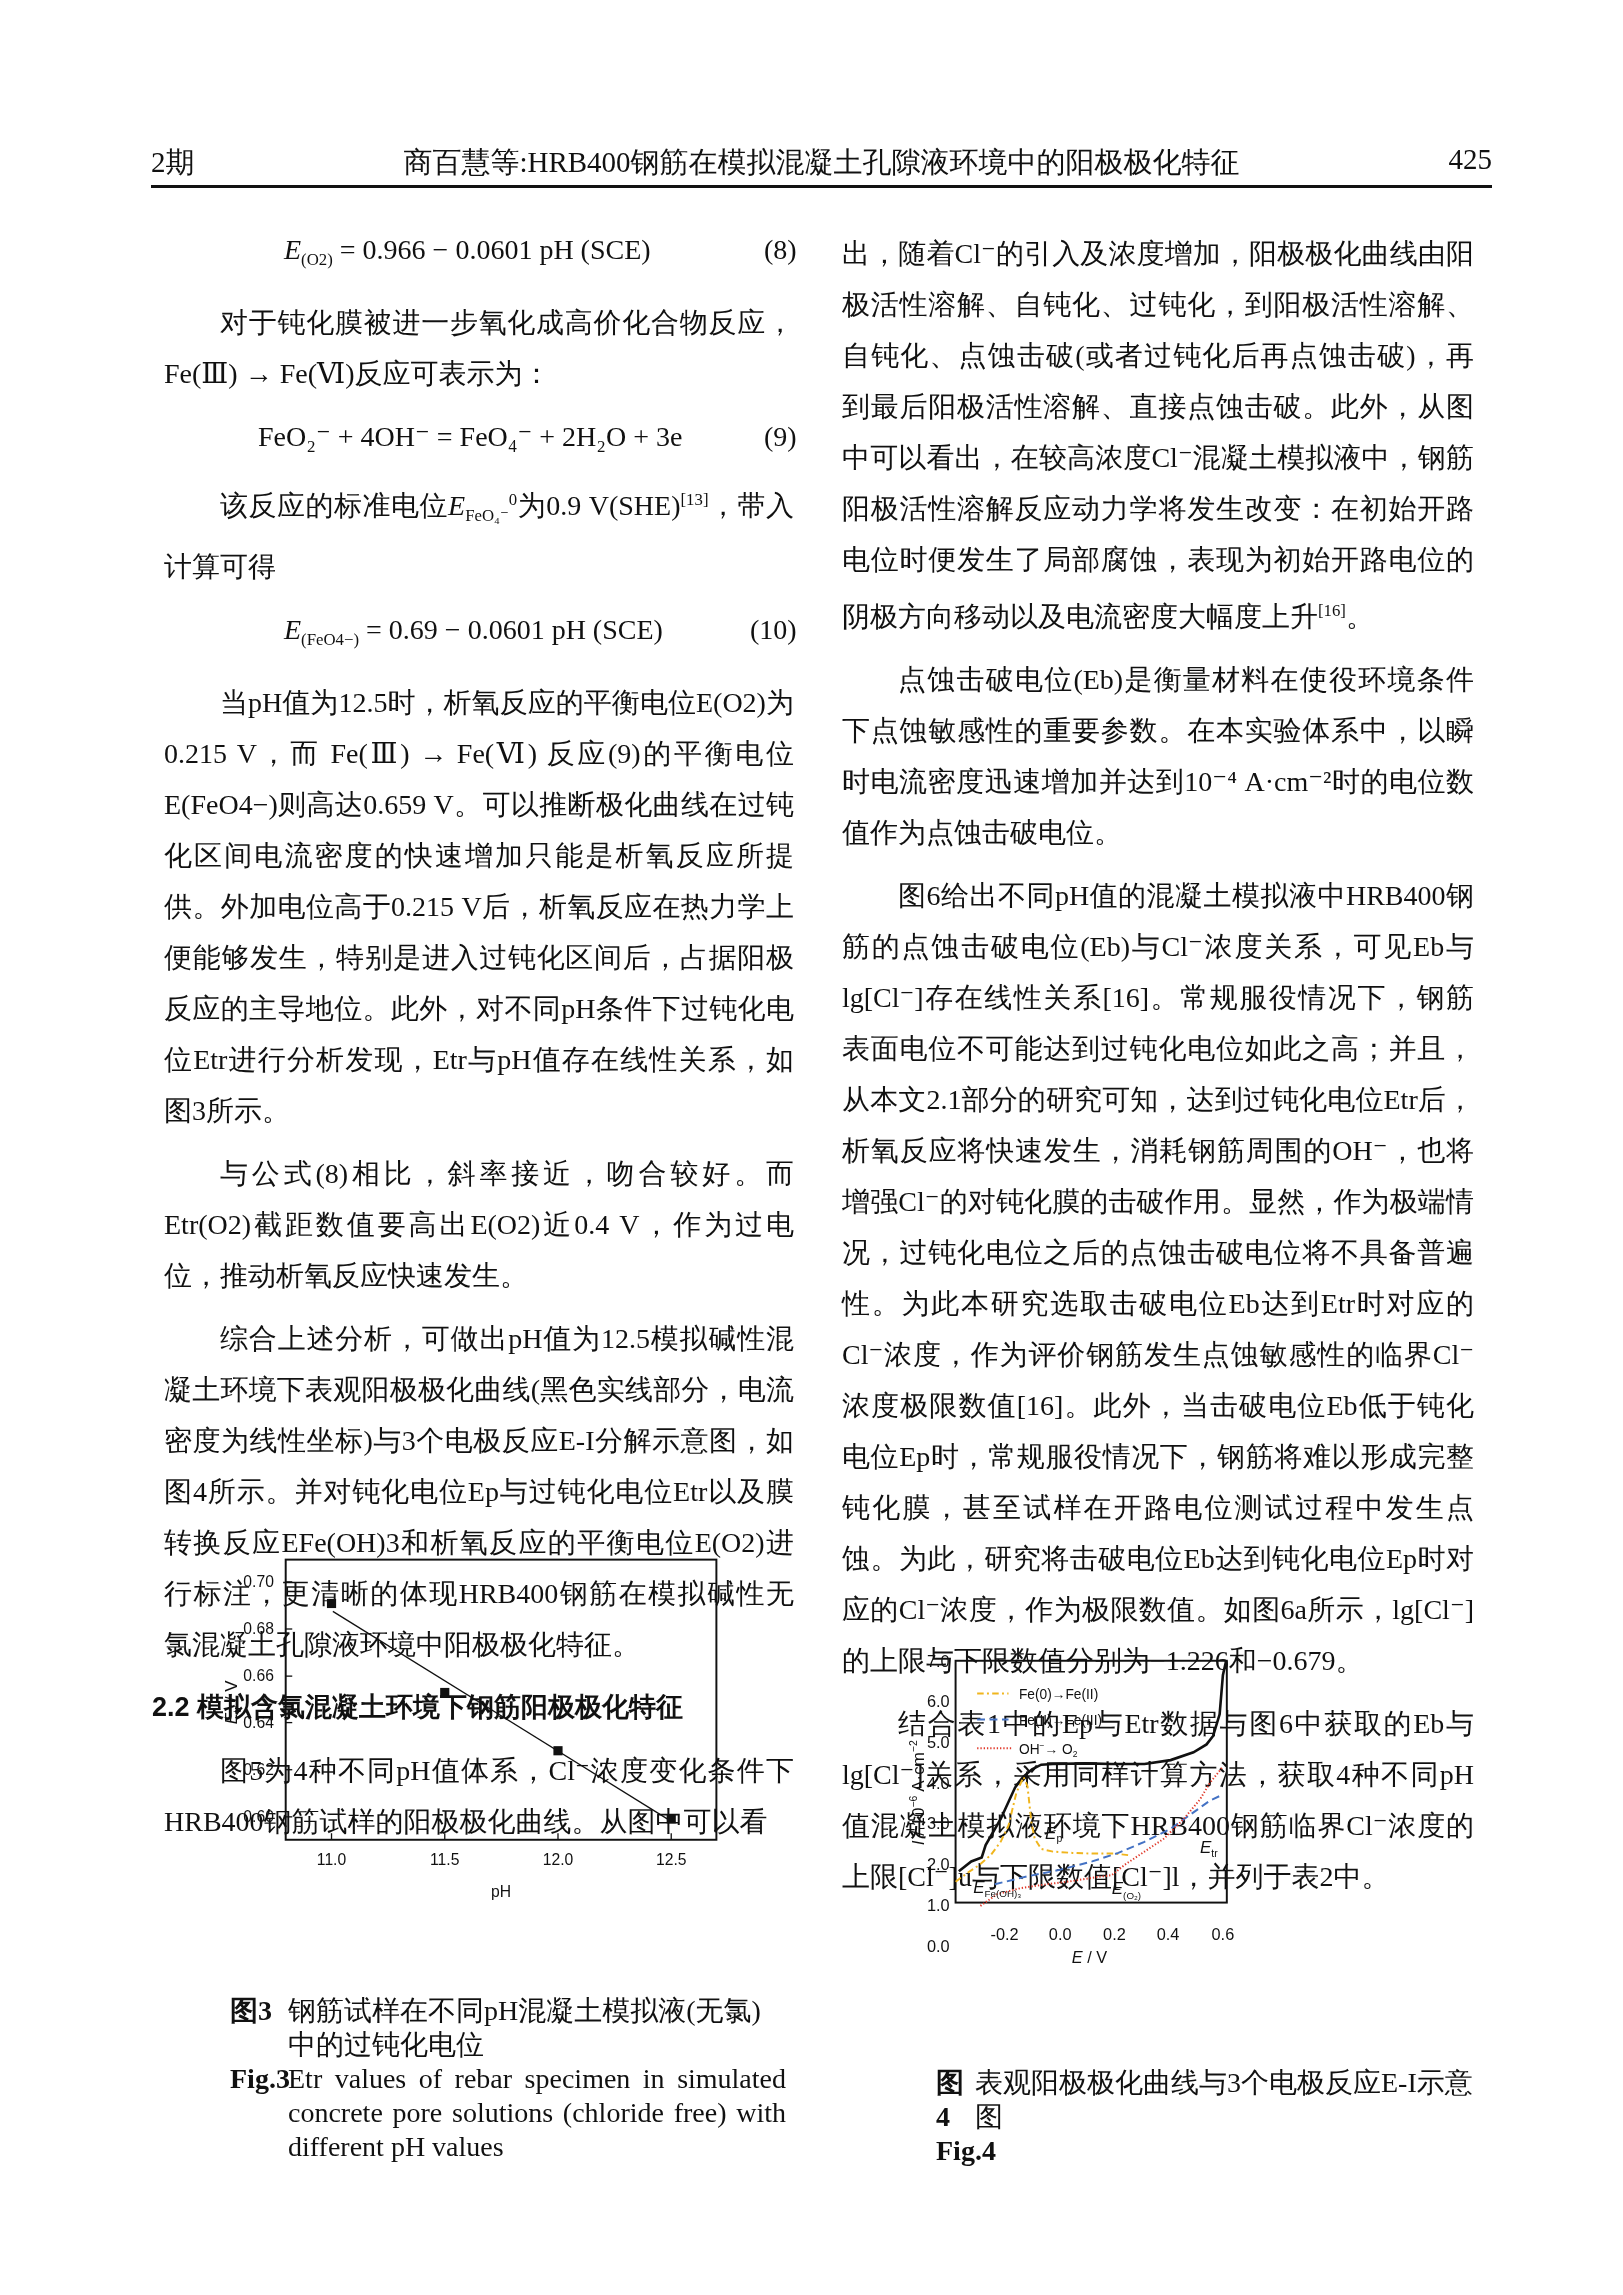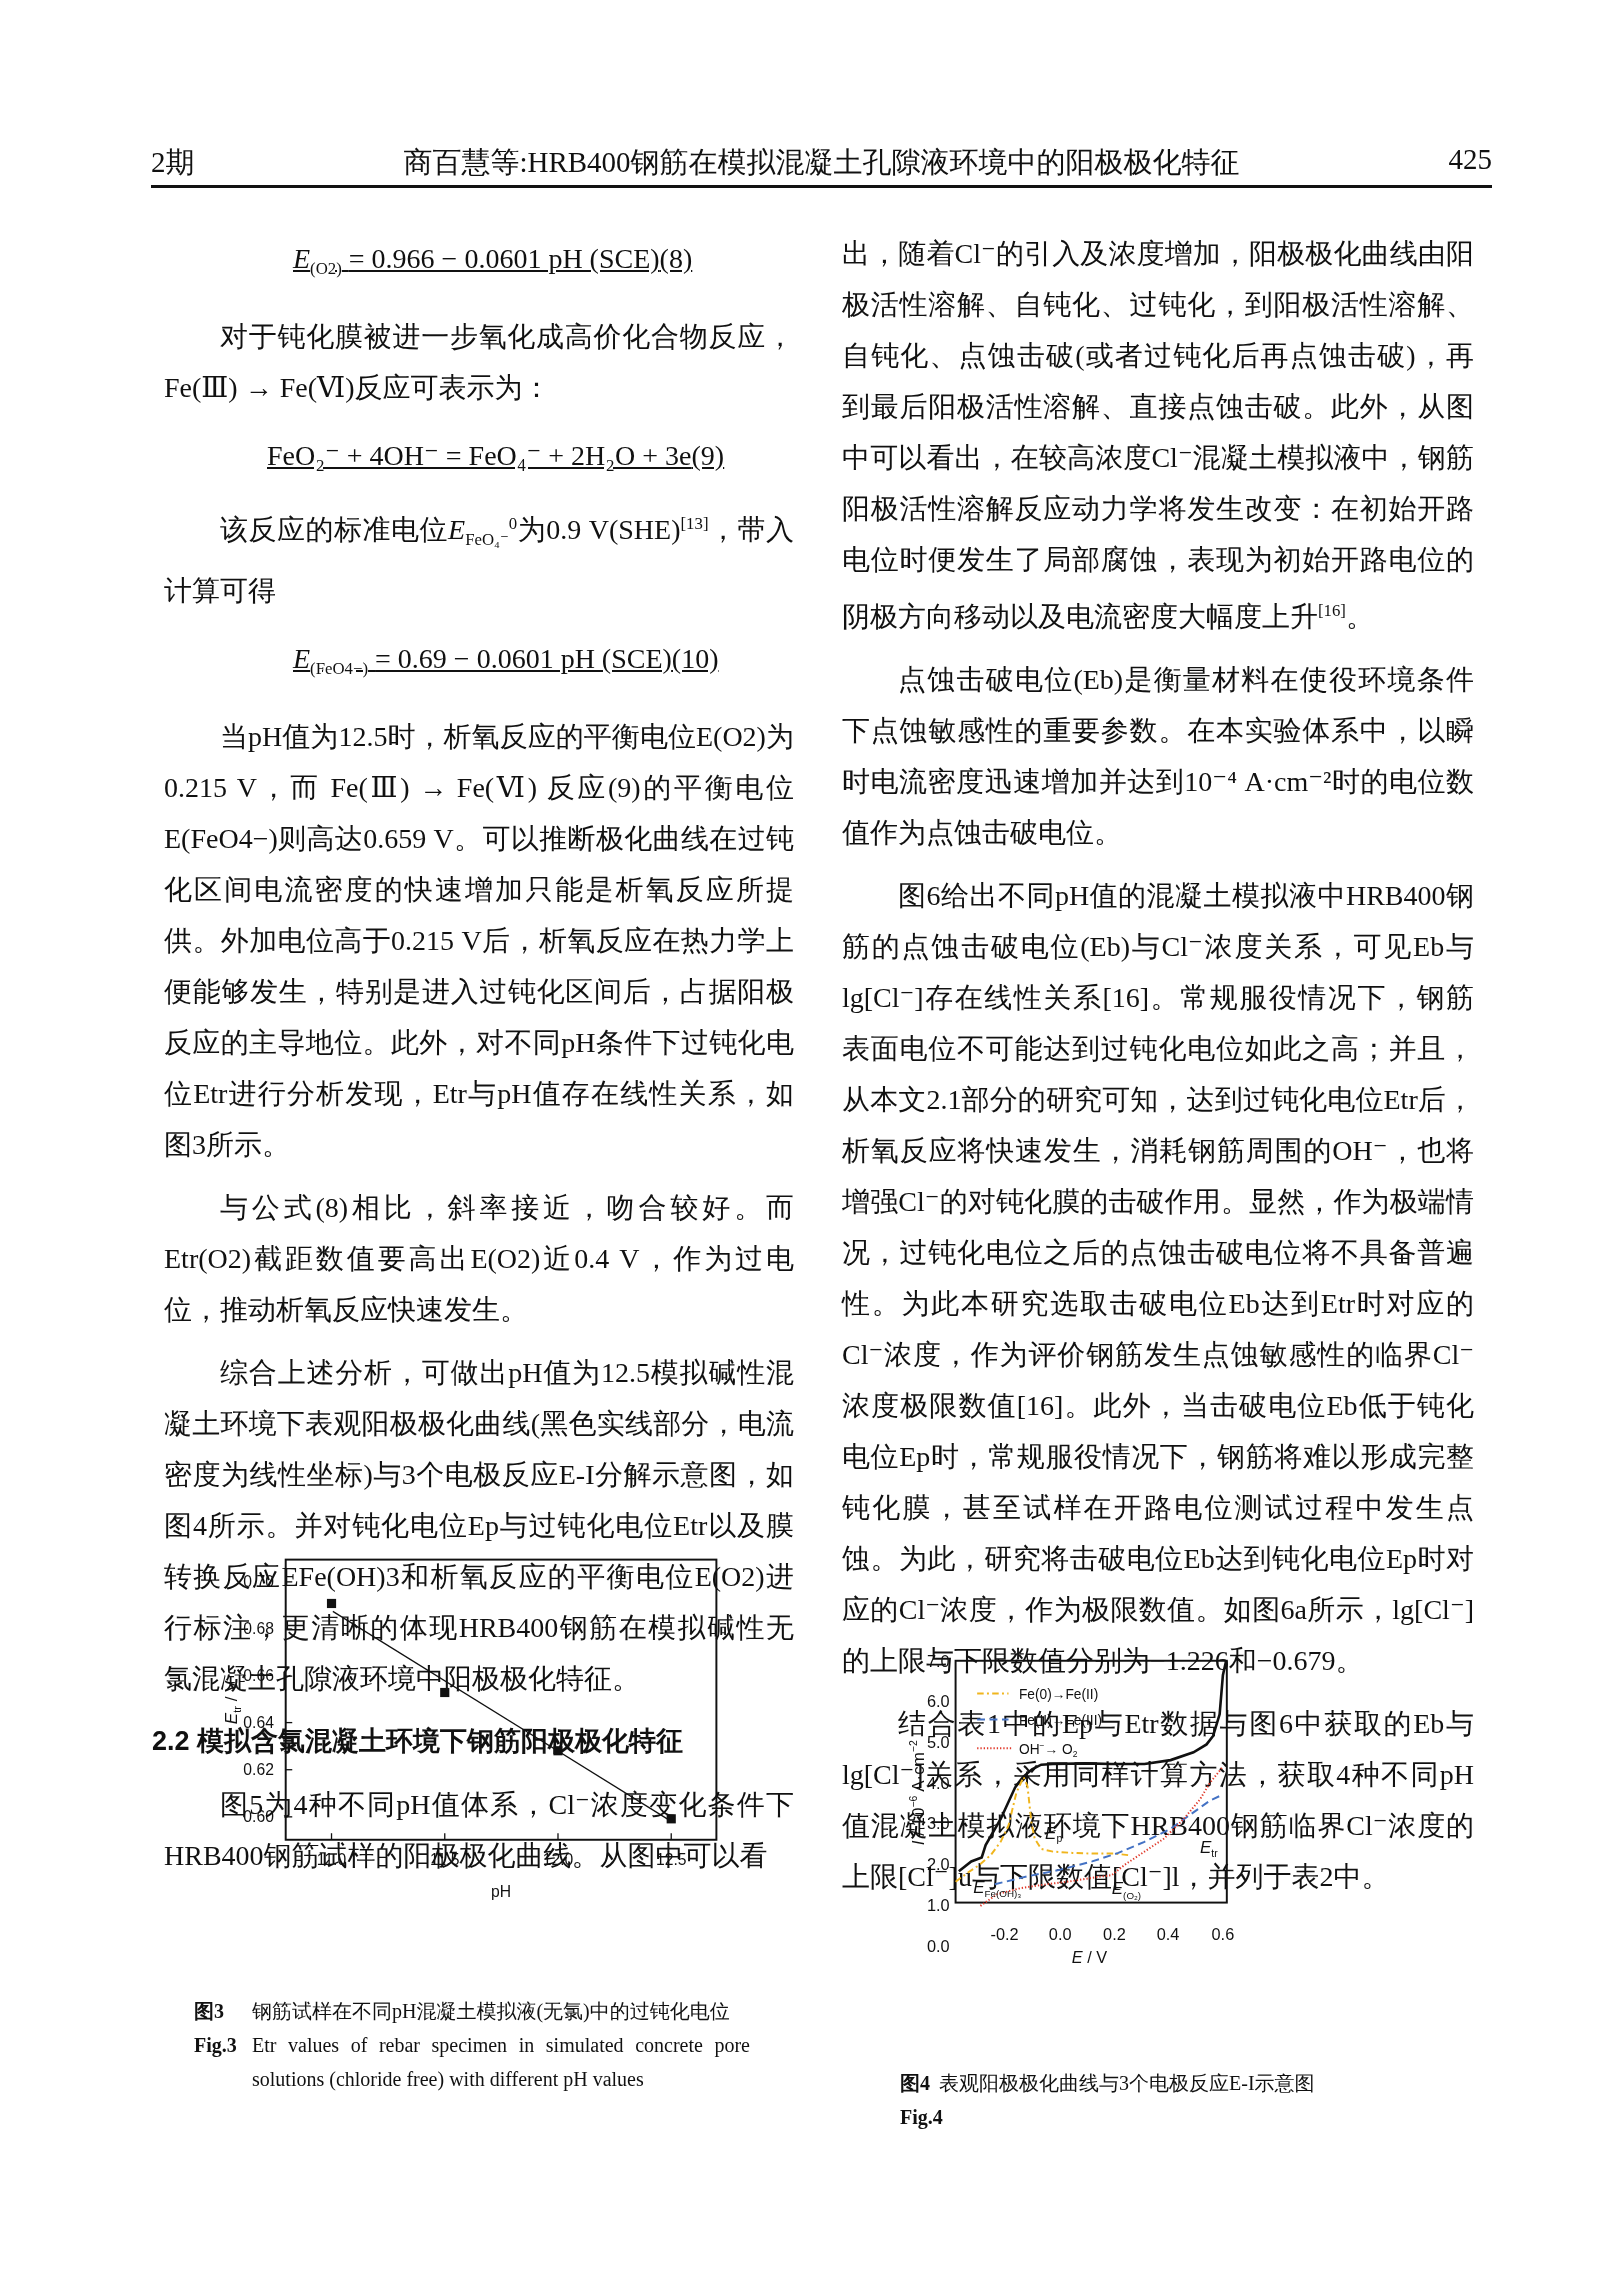--- a/index.html
+++ b/index.html
@@ -8,29 +8,29 @@
   .header { position:absolute; left:151px; top:143px; width:1341px; height:39px; }
   .header .left { position:absolute; left:0; top:0; font-size:29px;text-align:right; }
   .header .center { position:absolute; left:0; right:0; text-align:center; top:0; font-size:29px; }
   .header .right { position:absolute; right:0; top:0; font-size:29px; }
   .rule { position:absolute; left:151px; top:185px; width:1341px; height:3.3px; background:#111; }
   .col { position:absolute; top:216px; width:654px; font-size:28px; line-height:51px; }
   .col.left { left:152px; }
   .col.right { left:830px; width:656px; }
   .p { text-align:justify; text-align-last:left; margin:12px; }
   .indent { text-indent:2em; }
-  .eq { display:flex; padding-left:124px; margin:17px;text-decoration:underline; }
+  .eq { display:flex; justify-content:space-between; padding-left:124px; margin:8px; }
   .eq .num { padding-right:1.3px; }
   .heading { font-family:"Liberation Sans","DejaVu Sans",sans-serif; font-weight:bold; font-size:27px; margin:0; }
   i.v { font-style:italic; }
   sub { font-size:60%; vertical-align:-0.35em; }
   sup { font-size:60%; vertical-align:0.6em; }
   .fig { position:absolute; }
   .fig svg { display:block; }
-  .cap { position:absolute; font-size:20px; line-height:34px; }
+  .cap { position:absolute; font-size:28px; line-height:34px;margin-left:36px; }
   .cap b { font-weight:bold; }
   .cap .en { text-align:justify; }
 </style>
 </head>
 <body>
 
 <div class="header">
   <span class="left">2期</span>
   <span class="center">商百慧等:HRB400钢筋在模拟混凝土孔隙液环境中的阳极极化特征</span>
   <span class="right">425</span>

